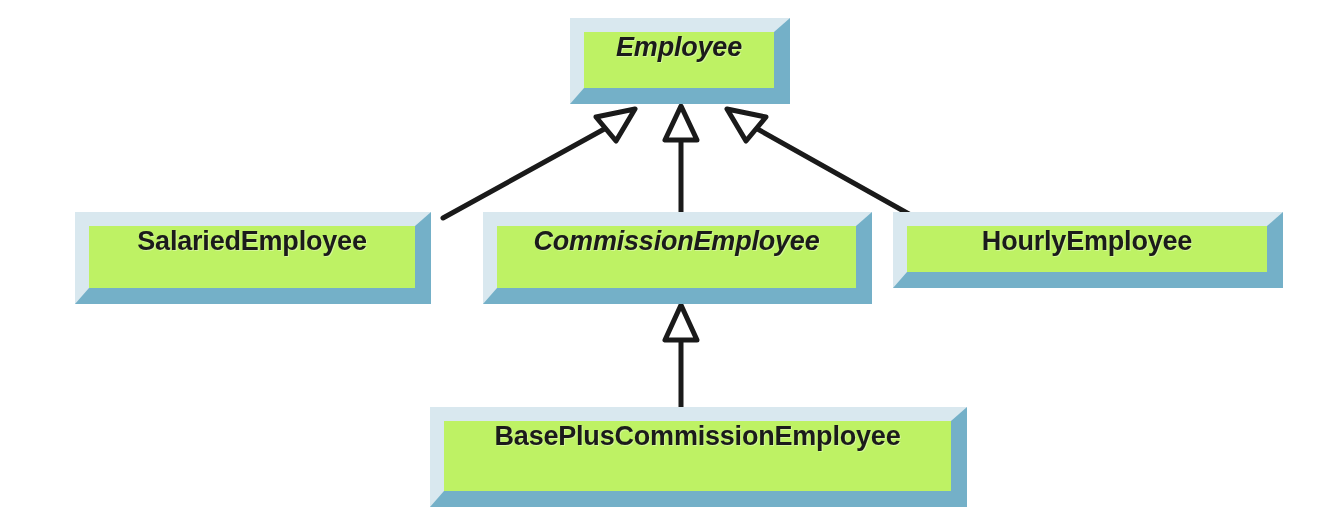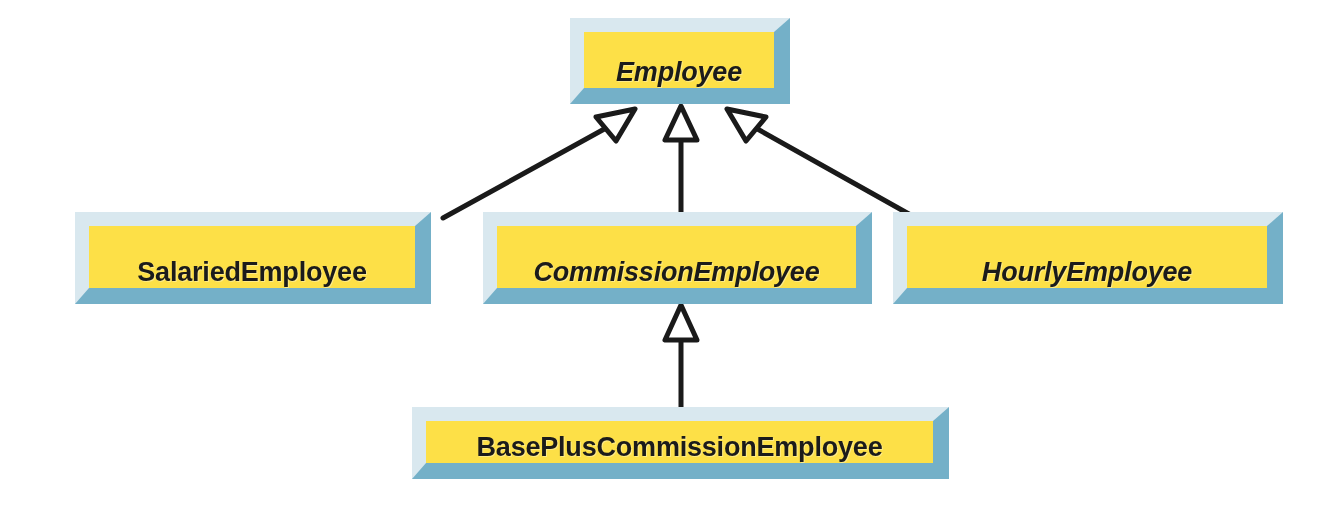--- a/index.html
+++ b/index.html
@@ -43,23 +43,23 @@
     background: #74b0c8;
     clip-path: polygon(0 100%, 14px 0, 100% 0, 100% 100%);
   }
   
   .uml-box .face-front {
     position: absolute;
     left: 14px;
     top: 14px;
     right: 16px;
     bottom: 16px;
-    background: #fde047;
+    background: #bef264;
     display: flex;
-    align-items: flex-end;
+    align-items: flex-start;
     justify-content: center;
   }
   .uml-box .uml-label {
     color: #1b1b1b;
     font-weight: bold;
     font-size: 27px;
     letter-spacing: -0.2px;
     white-space: nowrap;
     text-shadow: 1px 1px 0 rgba(255,255,255,0.35);
   }
@@ -120,29 +120,29 @@
   </div>
 
   <div class="uml-box" style="left:483px; top:212px; width:389px; height:92px;font-style:italic;">
     <div class="face-right"></div>
     <div class="face-bottom"></div>
     <div class="face-front">
       <span class="uml-label">CommissionEmployee</span>
     </div>
   </div>
 
-  <div class="uml-box" style="left:893px; top:212px; width:390px; height:92px;font-style:italic;">
+  <div class="uml-box" style="left:893px; top:212px; width:390px; height:76px;">
     <div class="face-right"></div>
     <div class="face-bottom"></div>
     <div class="face-front">
       <span class="uml-label">HourlyEmployee</span>
     </div>
   </div>
 
-  <div class="uml-box" style="left:412px; top:407px; width:537px; height:72px;">
+  <div class="uml-box" style="left:430px; top:407px; width:537px; height:100px;">
     <div class="face-right"></div>
     <div class="face-bottom"></div>
     <div class="face-front">
       <span class="uml-label">BasePlusCommissionEmployee</span>
     </div>
   </div>
 
 </div>
 
 </body></html>

